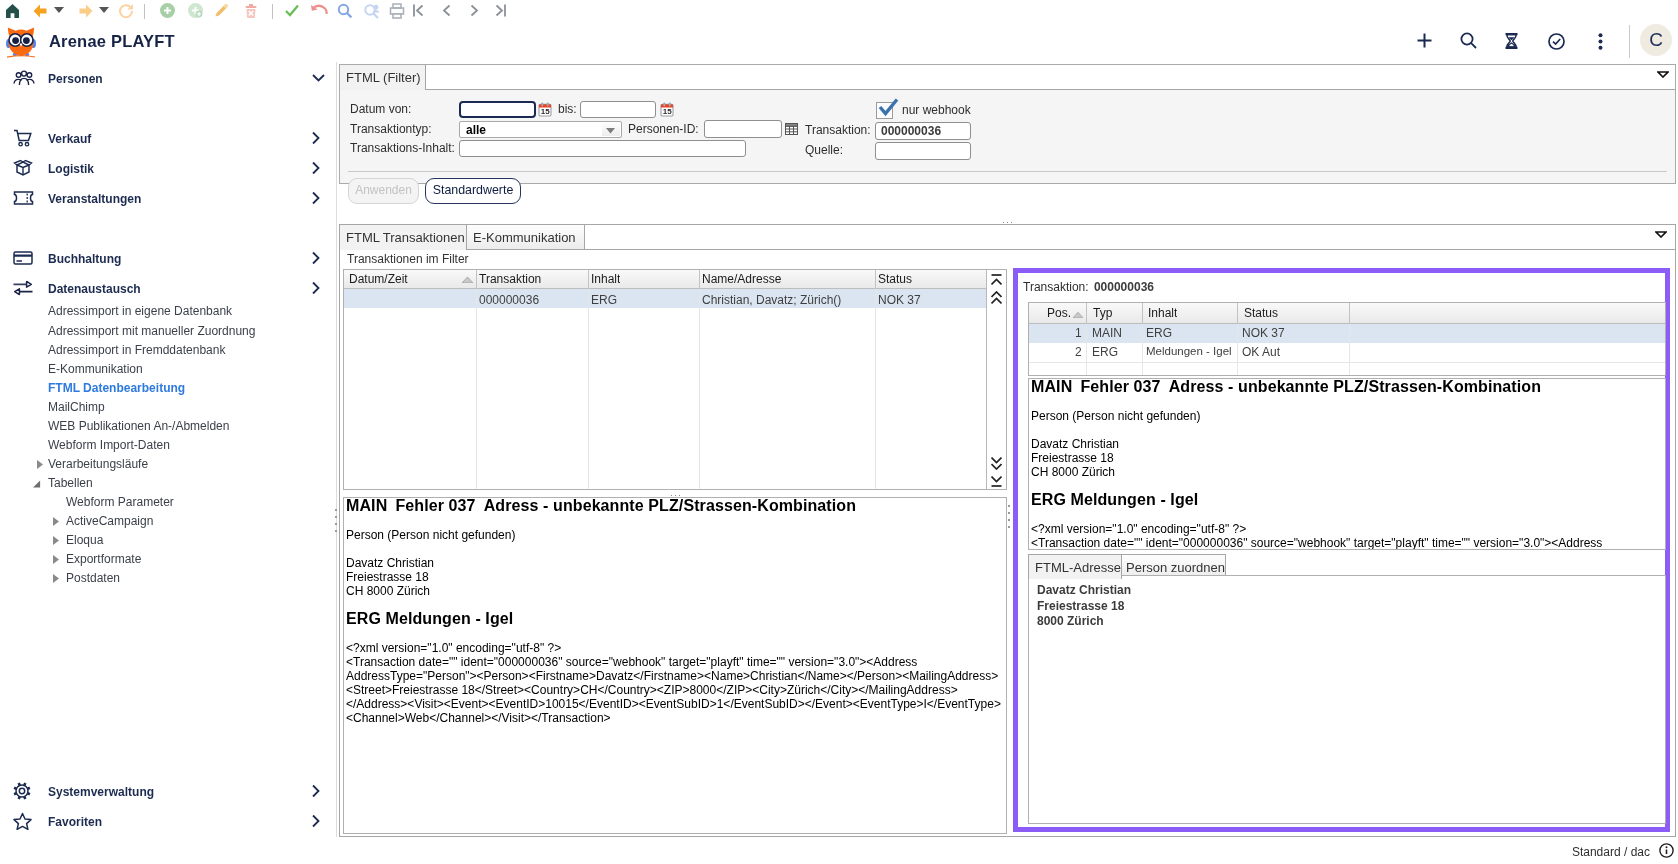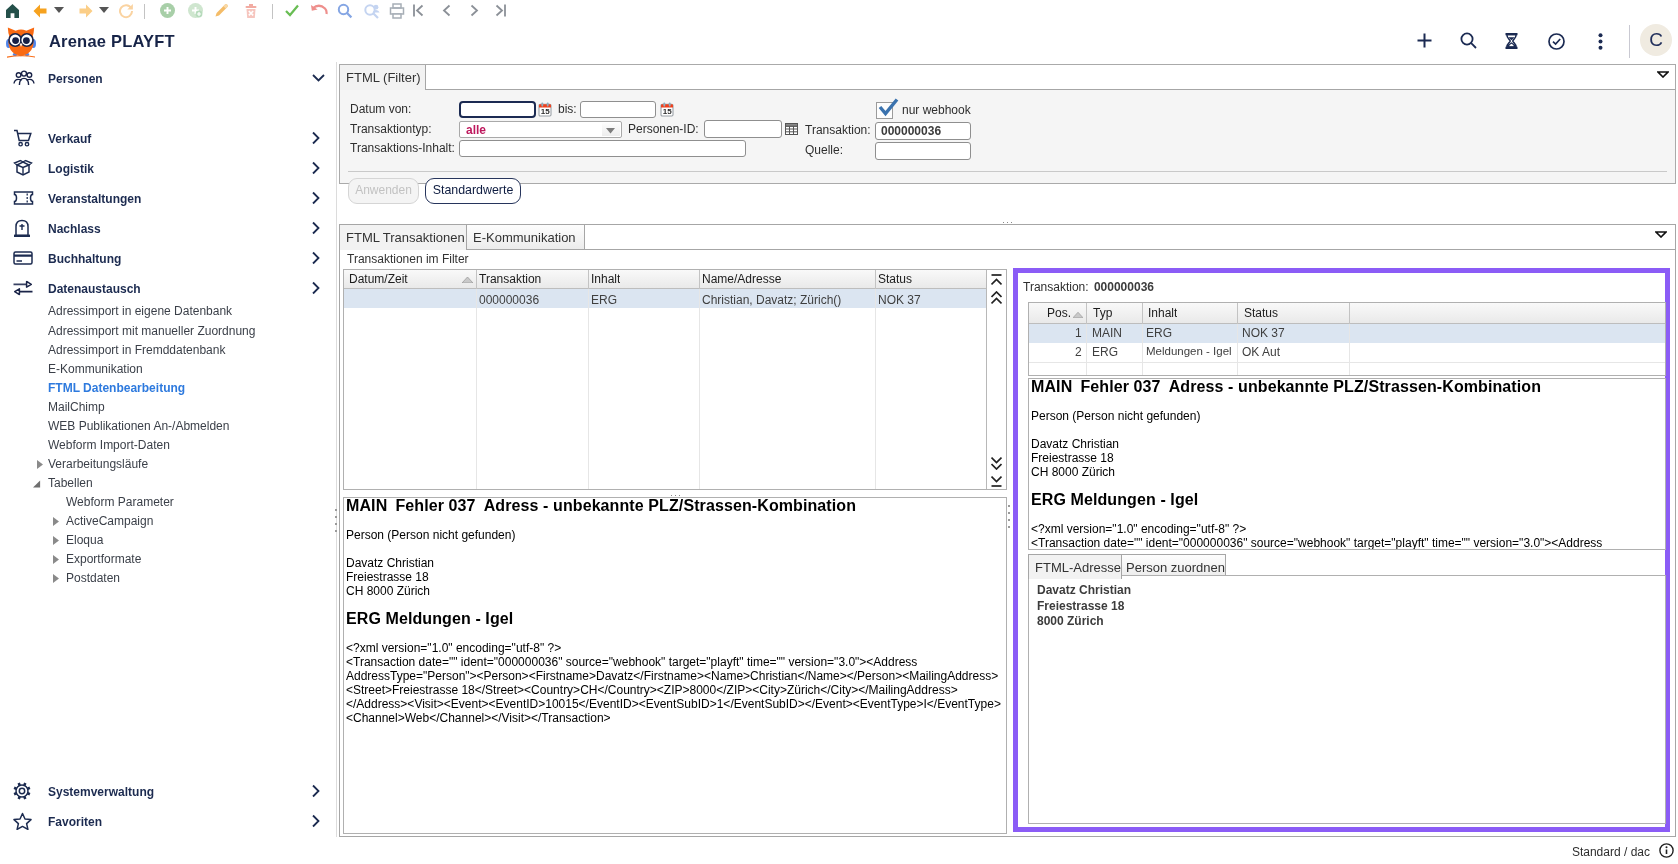--- a/index.html
+++ b/index.html
@@ -203,31 +203,20 @@
  <div class="nav" style="top:121px">
   <svg class="nico" width="21" height="15" viewBox="0 0 21 15">
         <path d="M1.5 4 Q3.5 4 3.5 7.5 Q3.5 11 1.5 11 L1.5 13.5 L19.5 13.5 L19.5 11 Q17.5 11 17.5 7.5 Q17.5 4 19.5 4 L19.5 1.5 L1.5 1.5 Z" fill="none" stroke="#1c2b50" stroke-width="1.5"></path>
         <path d="M14.2 3 V5 M14.2 6.5 V8.5 M14.2 10 V12" stroke="#1c2b50" stroke-width="1.3"></path>
       </svg>
   <span class="lbl">Veranstaltungen</span>
   <svg class="chev" width="8" height="13" viewBox="0 0 8 13">
         <path d="M1 1 L6.5 6.5 L1 12" fill="none" stroke="#1c2b50" stroke-width="1.8"></path>
       </svg>
  </div>
- <div class="nav" style="top:151px">
-  <svg class="nico" width="18" height="18" viewBox="0 0 18 18">
-        <path d="M3 16.5 L3 7.5 Q3 1.5 9 1.5 Q15 1.5 15 7.5 L15 16.5 Z" fill="none" stroke="#1c2b50" stroke-width="1.5"></path>
-        <rect x="1" y="15.6" width="16" height="2.4" fill="#1c2b50"></rect>
-        <path d="M9 5 V11 M6.5 7 H11.5" stroke="#1c2b50" stroke-width="1.4"></path>
-      </svg>
-  <span class="lbl">Nachlass</span>
-  <svg class="chev" width="8" height="13" viewBox="0 0 8 13">
-        <path d="M1 1 L6.5 6.5 L1 12" fill="none" stroke="#1c2b50" stroke-width="1.8"></path>
-      </svg>
- </div>
  <div class="nav" style="top:181px">
   <svg class="nico" width="20" height="15" viewBox="0 0 20 15">
         <rect x="1" y="1.5" width="18" height="12" rx="1.5" fill="none" stroke="#1c2b50" stroke-width="1.5"></rect>
         <path d="M1 5.2 H19" stroke="#1c2b50" stroke-width="2.2"></path>
         <path d="M3.5 10.5 H9" stroke="#1c2b50" stroke-width="1.4"></path>
       </svg>
   <span class="lbl">Buchhaltung</span>
   <svg class="chev" width="8" height="13" viewBox="0 0 8 13">
         <path d="M1 1 L6.5 6.5 L1 12" fill="none" stroke="#1c2b50" stroke-width="1.8"></path>
       </svg>
@@ -325,21 +314,21 @@
       <rect x="8.8" y="0.5" width="1.8" height="4" rx="0.7" fill="#8fb0c0"></rect>
       <text x="7.2" y="12.3" font-size="8" font-weight="bold" fill="#2b2b2b" text-anchor="middle" font-family="Liberation Sans">15</text>
     </svg>
  <div style="position:absolute;left:536px;top:37px;width:17px;height:17px;background:#fdfdfd;border:1px solid #9b9b9b"></div>
  <svg style="position:absolute;left:538px;top:33px" width="22" height="20" viewBox="0 0 22 20">
       <path d="M2 9 L7.5 15.5 L19 1.5" fill="none" stroke="#3a72ae" stroke-width="3.4"></path>
     </svg>
  <div class="flabel" style="left:562px;top:38px">nur webhook</div>
  <div class="flabel" style="left:10px;top:57px">Transaktiontyp:</div>
  <div style="position:absolute;left:119px;top:56px;width:163px;height:17px;background:#fff;border:1px solid #a9a9a9;border-radius:2px">
-   <span style="position:absolute;left:6px;top:1px;font-size:12px;font-weight:bold;color:#be185d">alle</span>
+   <span style="position:absolute;left:6px;top:1px;font-size:12px;font-weight:bold;color:#000000">alle</span>
    <div style="position:absolute;right:1px;top:1px;width:18px;height:13px;background:linear-gradient(#fdfdfd,#ededed)"></div>
    <svg style="position:absolute;right:6px;top:5.5px" width="9" height="6" viewBox="0 0 9 6">
         <path d="M0 0 H9 L4.5 5.5 Z" fill="#7d7d7d"></path>
       </svg>
  </div>
  <div class="flabel" style="left:288px;top:57px">Personen-ID:</div>
  <input class="box" style="left: 364px; top: 55px; width: 78px; height: 18px;">
  <svg style="position:absolute;left:445px;top:58px" width="13" height="12" viewBox="0 0 13 12">
       <rect x="0.5" y="0.5" width="12" height="11" fill="#fff" stroke="#555" stroke-width="1"></rect>
       <path d="M0.5 3.2 H12.5 M0.5 6 H12.5 M0.5 8.8 H12.5 M4.5 0.5 V11.5 M8.5 0.5 V11.5" stroke="#555" stroke-width="1"></path>

